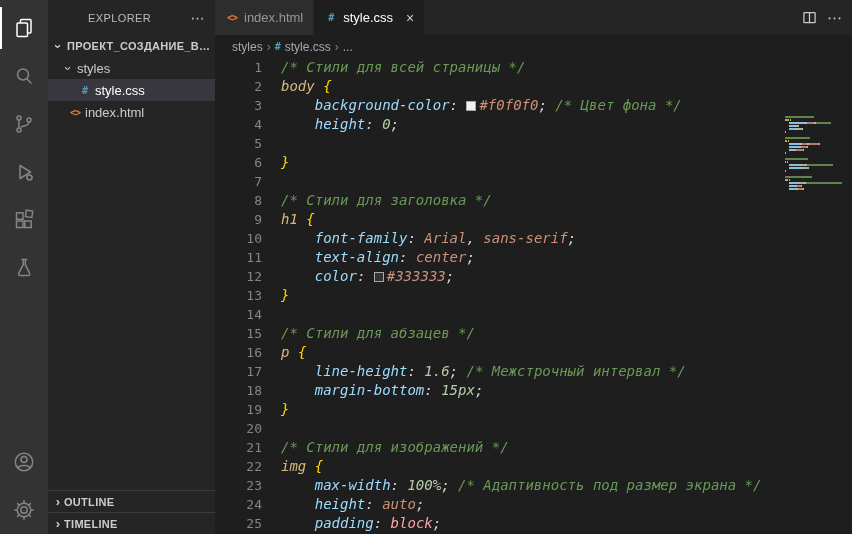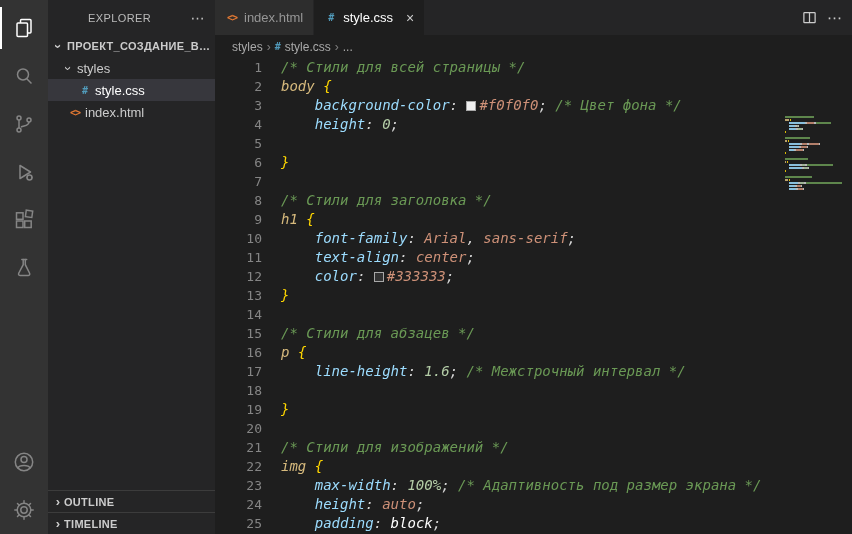--- a/index.html
+++ b/index.html
@@ -208,28 +208,28 @@
           <div class="code-line"><span class="line-num">8</span><span class="line-content"><span style="color: rgb(106, 153, 85);">/* Стили для заголовка */</span></span></div>
           <div class="code-line"><span class="line-num">9</span><span class="line-content"><span style="color: rgb(215, 186, 125);">h1</span><span style="color: rgb(212, 212, 212);"> </span><span style="color: rgb(255, 215, 0);">{</span></span></div>
           <div class="code-line"><span class="line-num">10</span><span class="line-content"><span style="color: rgb(212, 212, 212);">    </span><span style="color: rgb(156, 220, 254);">font-family</span><span style="color: rgb(212, 212, 212);">: </span><span style="color: rgb(206, 145, 120);">Arial</span><span style="color: rgb(212, 212, 212);">, </span><span style="color: rgb(206, 145, 120);">sans-serif</span><span style="color: rgb(212, 212, 212);">;</span></span></div>
           <div class="code-line"><span class="line-num">11</span><span class="line-content"><span style="color: rgb(212, 212, 212);">    </span><span style="color: rgb(156, 220, 254);">text-align</span><span style="color: rgb(212, 212, 212);">: </span><span style="color: rgb(206, 145, 120);">center</span><span style="color: rgb(212, 212, 212);">;</span></span></div>
           <div class="code-line"><span class="line-num">12</span><span class="line-content"><span style="color: rgb(212, 212, 212);">    </span><span style="color: rgb(156, 220, 254);">color</span><span style="color: rgb(212, 212, 212);">: </span><span class="swatch" style="background: rgb(51, 51, 51);"></span><span style="color: rgb(206, 145, 120);">#333333</span><span style="color: rgb(212, 212, 212);">;</span></span></div>
           <div class="code-line"><span class="line-num">13</span><span class="line-content"><span style="color: rgb(255, 215, 0);">}</span></span></div>
           <div class="code-line"><span class="line-num">14</span><span class="line-content"></span></div>
           <div class="code-line"><span class="line-num">15</span><span class="line-content"><span style="color: rgb(106, 153, 85);">/* Стили для абзацев */</span></span></div>
           <div class="code-line"><span class="line-num">16</span><span class="line-content"><span style="color: rgb(215, 186, 125);">p</span><span style="color: rgb(212, 212, 212);"> </span><span style="color: rgb(255, 215, 0);">{</span></span></div>
           <div class="code-line"><span class="line-num">17</span><span class="line-content"><span style="color: rgb(212, 212, 212);">    </span><span style="color: rgb(156, 220, 254);">line-height</span><span style="color: rgb(212, 212, 212);">: </span><span style="color: rgb(181, 206, 168);">1.6</span><span style="color: rgb(212, 212, 212);">; </span><span style="color: rgb(106, 153, 85);">/* Межстрочный интервал */</span></span></div>
-          <div class="code-line"><span class="line-num">18</span></div>
+          <div class="code-line"><span class="line-num">18</span><span class="line-content"><span style="color: rgb(212, 212, 212);">    </span><span style="color: rgb(156, 220, 254);">margin-bottom</span><span style="color: rgb(212, 212, 212);">: </span><span style="color: rgb(181, 206, 168);">15px</span><span style="color: rgb(212, 212, 212);">;</span></span></div>
           <div class="code-line"><span class="line-num">19</span><span class="line-content"><span style="color: rgb(255, 215, 0);">}</span></span></div>
           <div class="code-line"><span class="line-num">20</span><span class="line-content"></span></div>
           <div class="code-line"><span class="line-num">21</span><span class="line-content"><span style="color: rgb(106, 153, 85);">/* Стили для изображений */</span></span></div>
           <div class="code-line"><span class="line-num">22</span><span class="line-content"><span style="color: rgb(215, 186, 125);">img</span><span style="color: rgb(212, 212, 212);"> </span><span style="color: rgb(255, 215, 0);">{</span></span></div>
           <div class="code-line"><span class="line-num">23</span><span class="line-content"><span style="color: rgb(212, 212, 212);">    </span><span style="color: rgb(156, 220, 254);">max-width</span><span style="color: rgb(212, 212, 212);">: </span><span style="color: rgb(181, 206, 168);">100%</span><span style="color: rgb(212, 212, 212);">; </span><span style="color: rgb(106, 153, 85);">/* Адаптивность под размер экрана */</span></span></div>
           <div class="code-line"><span class="line-num">24</span><span class="line-content"><span style="color: rgb(212, 212, 212);">    </span><span style="color: rgb(156, 220, 254);">height</span><span style="color: rgb(212, 212, 212);">: </span><span style="color: rgb(206, 145, 120);">auto</span><span style="color: rgb(212, 212, 212);">;</span></span></div>
-          <div class="code-line"><span class="line-num">25</span><span class="line-content"><span style="color: rgb(212, 212, 212);">    </span><span style="color: rgb(156, 220, 254);">padding</span><span style="color: rgb(212, 212, 212);">: </span><span style="color: #ffffff;">block</span><span style="color: rgb(212, 212, 212);">;</span></span></div>
+          <div class="code-line"><span class="line-num">25</span><span class="line-content"><span style="color: rgb(212, 212, 212);">    </span><span style="color: rgb(156, 220, 254);">padding</span><span style="color: rgb(212, 212, 212);">: </span><span style="color: #fca5a5;">block</span><span style="color: rgb(212, 212, 212);">;</span></span></div>
         </div>
       <div class="minimap" id="minimap">
           <div class="mm-line">
             <span class="mm-seg" style="width: 29px; background: rgb(106, 153, 85);"></span>
           </div>
           <div class="mm-line">
             <span class="mm-seg" style="width: 4px; background: rgb(215, 186, 125);"></span>
             <span class="mm-seg" style="width: 1px; background: transparent;"></span>
             <span class="mm-seg" style="width: 1px; background: rgb(255, 215, 0);"></span>
           </div>

